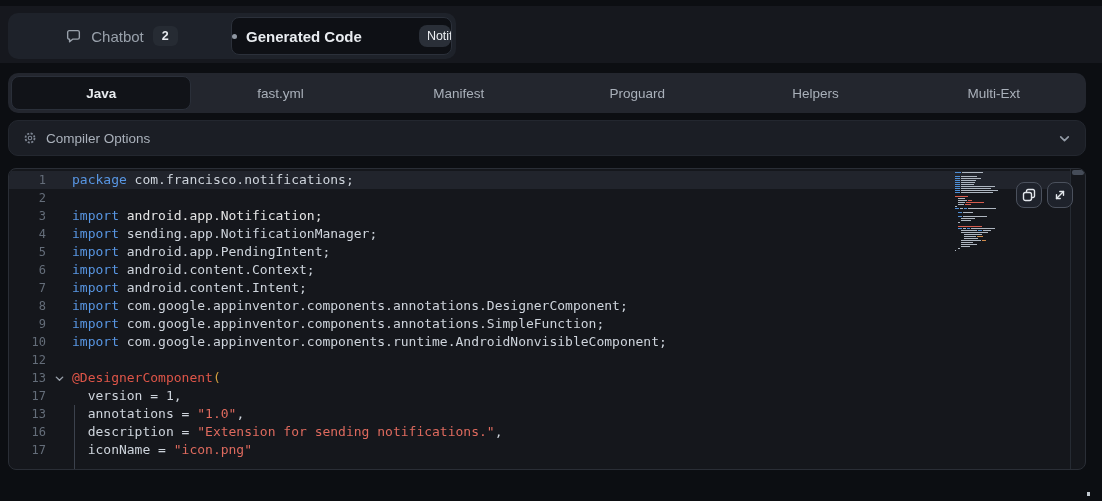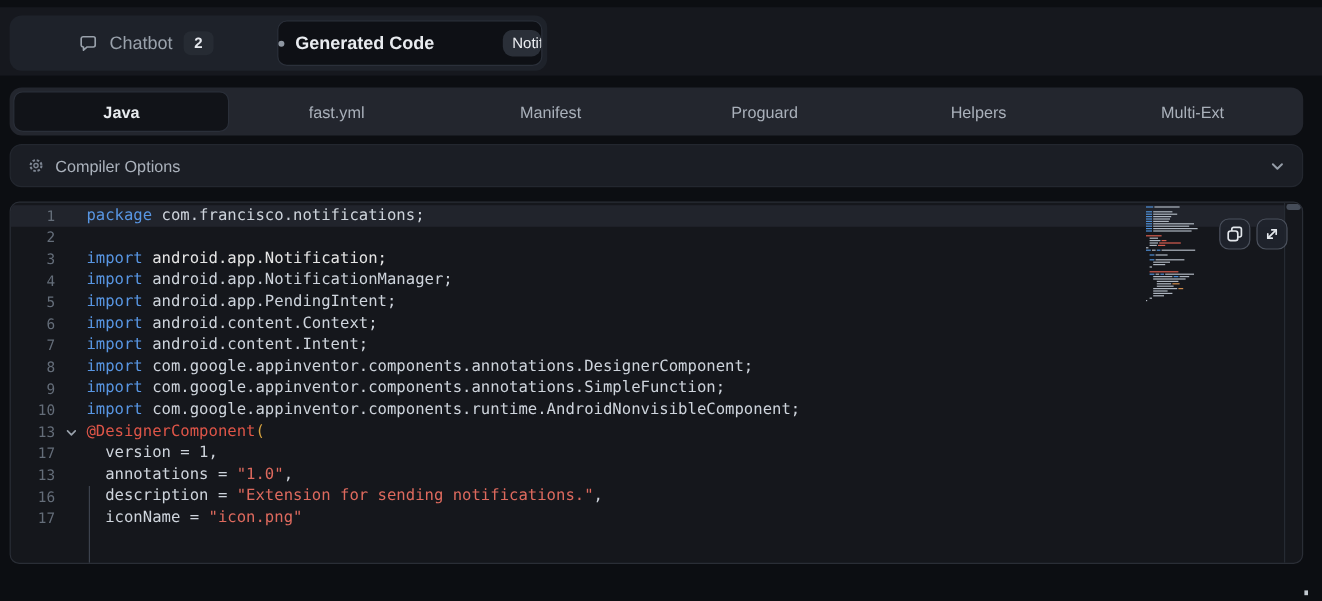--- a/index.html
+++ b/index.html
@@ -126,21 +126,21 @@
           <span class="ctext"></span>
         </div>
         <div class="crow">
           <span class="ln">3</span>
           <span class="foldc"></span>
           <span class="ctext"><span style="color:#5896e3">import</span><span style="color:#e5e5e5"> android.app.Notification;</span></span>
         </div>
         <div class="crow">
           <span class="ln">4</span>
           <span class="foldc"></span>
-          <span class="ctext"><span style="color:#5896e3">import</span><span style="color:#ced4dc"> android.app.NotificationManager;</span></span>
+          <span class="ctext"><span style="color:#5896e3">import</span><span style="color:#ced4dc"> sending.app.NotificationManager;</span></span>
         </div>
         <div class="crow">
           <span class="ln">5</span>
           <span class="foldc"></span>
           <span class="ctext"><span style="color:#5896e3">import</span><span style="color:#ced4dc"> android.app.PendingIntent;</span></span>
         </div>
         <div class="crow">
           <span class="ln">6</span>
           <span class="foldc"></span>
           <span class="ctext"><span style="color:#5896e3">import</span><span style="color:#ced4dc"> android.content.Context;</span></span>
@@ -157,20 +157,25 @@
         </div>
         <div class="crow">
           <span class="ln">9</span>
           <span class="foldc"></span>
           <span class="ctext"><span style="color:#5896e3">import</span><span style="color:#ced4dc"> com.google.appinventor.components.annotations.SimpleFunction;</span></span>
         </div>
         <div class="crow">
           <span class="ln">10</span>
           <span class="foldc"></span>
           <span class="ctext"><span style="color:#5896e3">import</span><span style="color:#ced4dc"> com.google.appinventor.components.runtime.AndroidNonvisibleComponent;</span></span>
+        </div>
+        <div class="crow">
+          <span class="ln">12</span>
+          <span class="foldc"></span>
+          <span class="ctext"></span>
         </div>
         <div class="crow">
           <span class="ln">13</span>
           <span class="foldc">
             <svg width="11" height="11" viewBox="0 0 12 12" fill="none">
               <path d="M2.5 4.5 6 8l3.5-3.5" stroke="#99a1ab" stroke-width="1.5" stroke-linecap="round" stroke-linejoin="round"></path>
             </svg>
           </span>
           <span class="ctext"><span style="color:#de5548">@DesignerComponent</span><span style="color:#d4a13f">(</span></span>
         </div>

